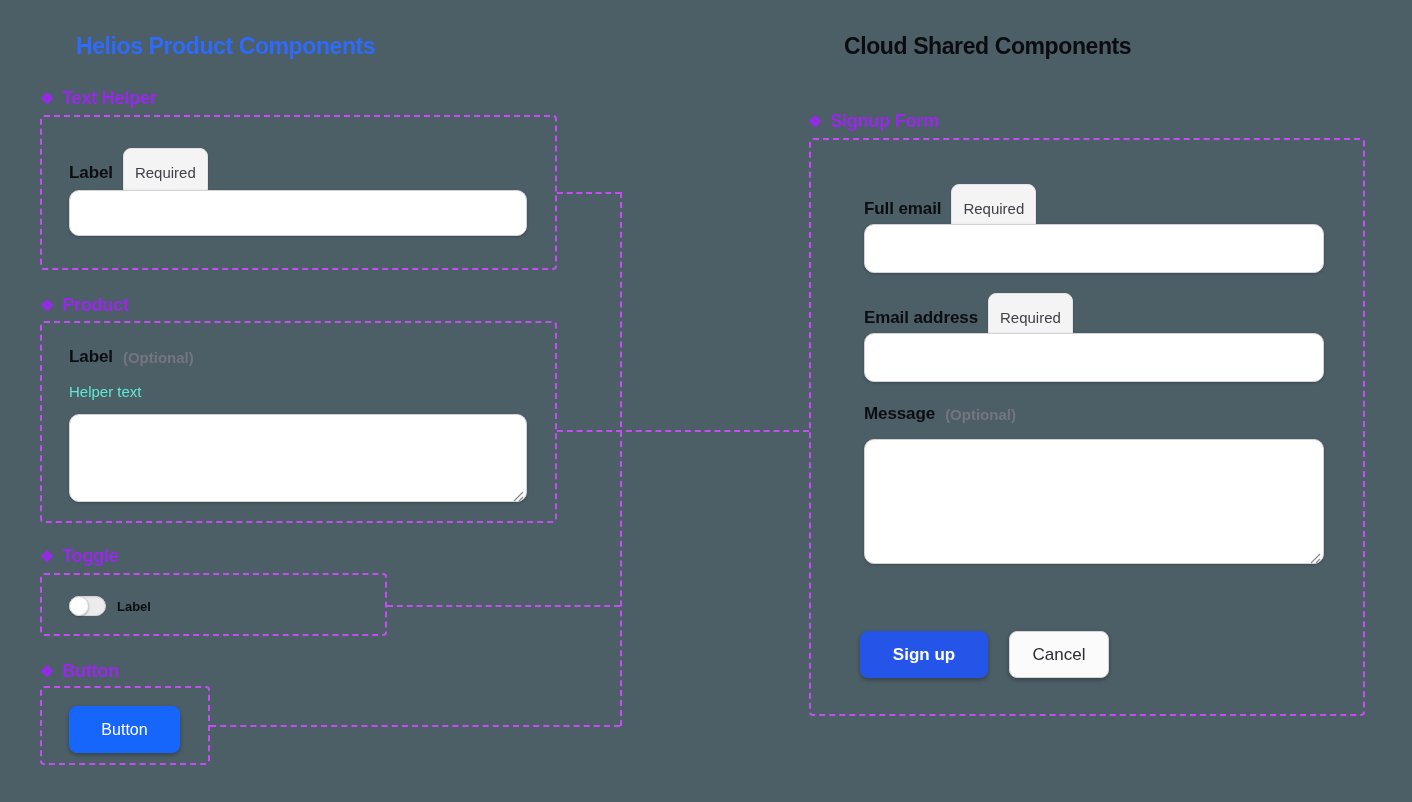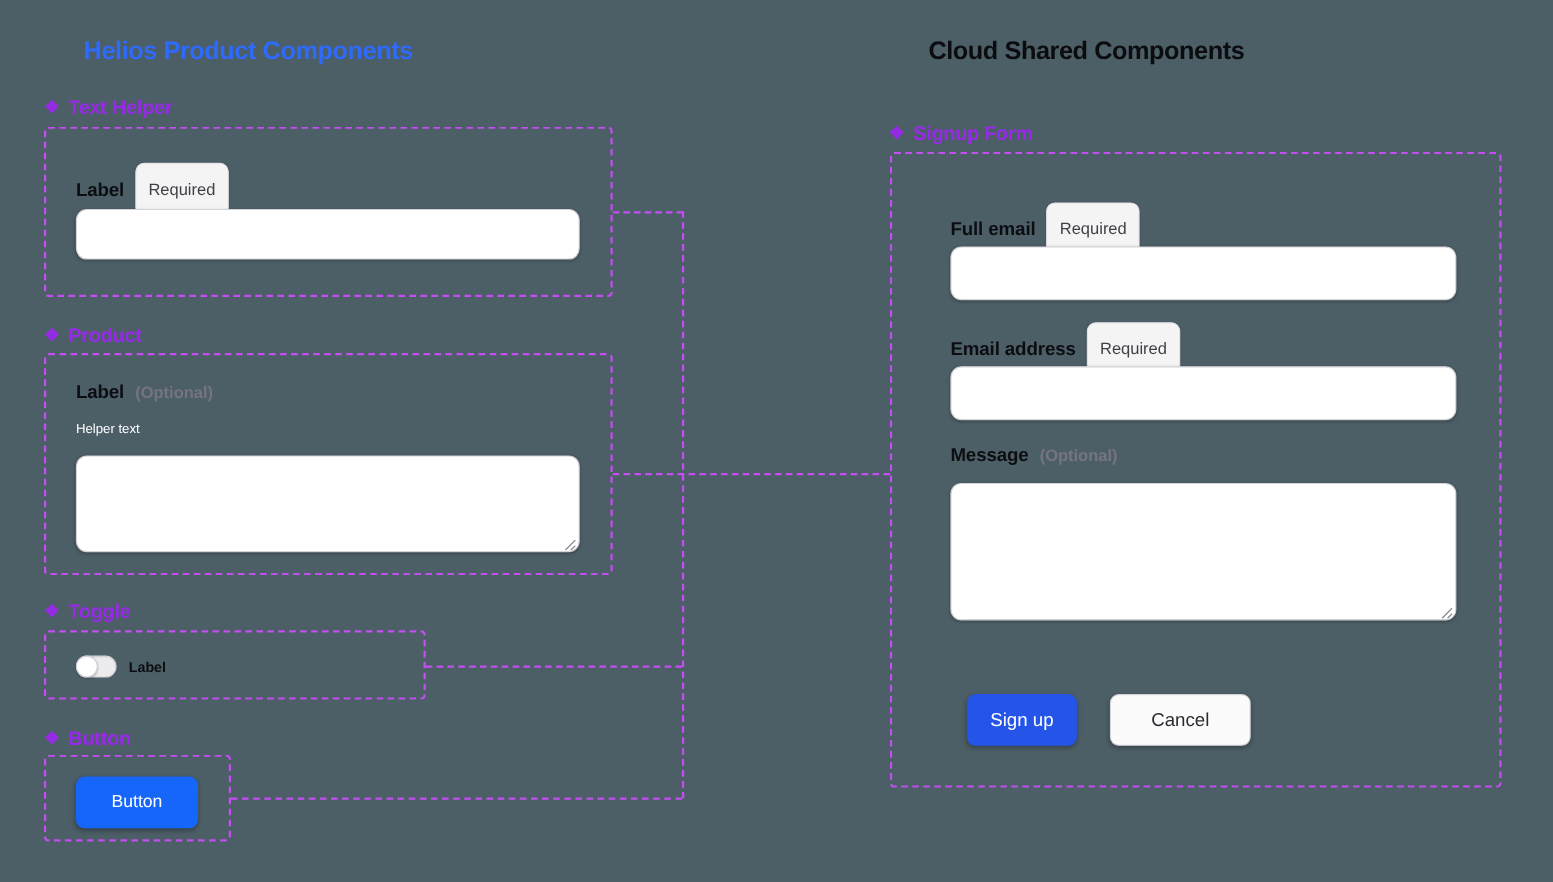--- a/index.html
+++ b/index.html
@@ -22,21 +22,21 @@
   .comp-icon { font-size:16px; line-height:1; }
   .dash-box {
     position:absolute; border:2px dashed var(--outline-purple, #C44DF3);
     border-radius:4px;
   }
   .h-line { position:absolute; height:0; border-top:2px dashed var(--outline-purple, #C44DF3); }
   .v-line { position:absolute; width:0; border-left:2px dashed var(--outline-purple, #C44DF3); }
   .label-row { position:absolute; display:flex; align-items:center; gap:10px; }
   .field-label { font-size:17px; font-weight:700; color:#0c0d11; letter-spacing:-0.1px; }
   .muted { font-size:15px; font-weight:700; color:#757580; }
-  .helper { position:absolute; font-size:12px; color:#ffffff; }
+  .helper { position:absolute; font-size:15px; color:#5eead4; }
   .badge {
     display:inline-block; background:#f4f4f5; border:1px solid #e4e4e7;
     border-radius:8px; padding:15px 11px; font-size:15px; color:#3f3f46;
     box-shadow:0 1px 2px rgba(0,0,0,.18);
   }
   .text-input, .text-area {
     position:absolute; background:#ffffff; border:1px solid #d4d4d8;
     border-radius:10px; box-shadow:0 1px 3px rgba(0,0,0,.22);
     font-family:"Liberation Sans", sans-serif; font-size:16px; padding:8px 12px;
     outline:none; resize:none;
@@ -161,17 +161,17 @@
       <span class="muted">(Optional)</span>
     </div>
     <textarea class="text-area" style="left: 53px; top: 299px; width: 460px; height: 125px;"></textarea>
     <span class="resize-handle" style="left:499px; top:410px;">
       <svg width="11" height="11" viewBox="0 0 11 11">
           <path d="M10 1 L1 10 M10 6 L6 10" stroke="#8a8a92" stroke-width="1.2" fill="none"></path>
         </svg>
     </span>
 
 
-    <button class="btn btn-primary-right" style="left:68px; top:491px; width:100px; height:47px;">Sign up</button>
-    <button class="btn btn-secondary" style="left:198px; top:491px; width:128px; height:47px;">Cancel</button>
+    <button class="btn btn-primary-right" style="left:49px; top:491px; width:128px; height:47px;font-weight:bold;">Sign up</button>
+    <button class="btn btn-secondary" style="left:198px; top:491px; width:100px; height:47px;">Cancel</button>
   </div>
 
 </div>
 
 </body></html>

